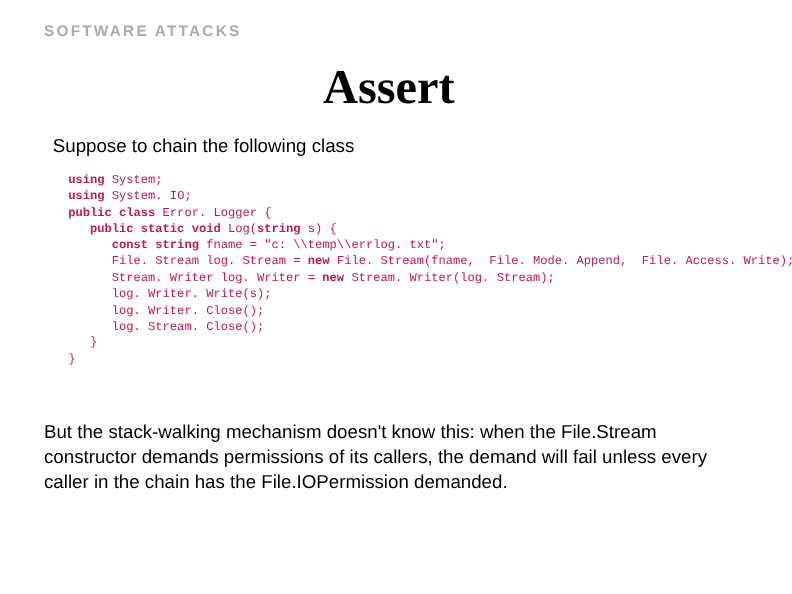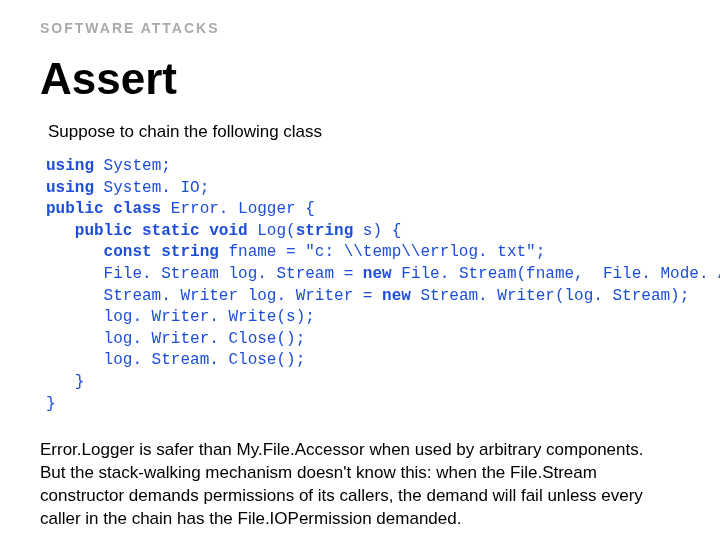--- a/index.html
+++ b/index.html
@@ -21,38 +21,39 @@
   }
   .header {
     font-family: "Arial Black", "Impact", sans-serif;
     font-size: 14px;
     letter-spacing: 2px;
     color: #aaa;
     font-weight: 600;
     text-transform: uppercase;
   }
   .title {
-    font-family: Liberation Sans, sans-serif;
+    text-align: center;
+    font-family: Liberation Serif, serif;
     font-size: 44px;
     font-weight: bold;
     margin: 18px 0 18px 0;
   }
   .intro {
     font-family: "Trebuchet MS", sans-serif;
     font-size: 17px;
     margin-left: 8px;
     margin-bottom: 14px;
   }
   .code {
     font-family: "Courier New", monospace;
-    font-size: 16px;
+    font-size: 11px;
     line-height: 1.35;
     white-space: pre;
-    margin-left: 6px;
-    color: #1d4ed8;
+    margin-left: 22px;
+    color: #be185d;
   }
   .code .kw { font-weight: bold; }
   .outro {
     font-family: "Trebuchet MS", sans-serif;
     font-size: 17px;
     line-height: 1.35;
     margin-top: 24px;
   }
 </style>
 </head>
@@ -62,17 +63,17 @@
 
   <div class="header">SOFTWARE ATTACKS</div>
 
   <div class="title">Assert</div>
 
   <div class="intro">Suppose to chain the following class</div>
 
   <div class="code" id="code-block"><div><span class="kw">using</span><span> System;</span></div><div><span class="kw">using</span><span> System. IO;</span></div><div><span class="kw">public class</span><span> Error. Logger {</span></div><div><span class="kw">   public static void</span><span> Log(</span><span class="kw">string</span><span> s) {</span></div><div><span class="kw">      const string</span><span> fname = "c: \\temp\\errlog. txt";</span></div><div><span>      File. Stream log. Stream = </span><span class="kw">new</span><span> File. Stream(fname,  File. Mode. Append,  File. Access. Write);</span></div><div><span>      Stream. Writer log. Writer = </span><span class="kw">new</span><span> Stream. Writer(log. Stream);</span></div><div><span>      log. Writer. Write(s);</span></div><div><span>      log. Writer. Close();</span></div><div><span>      log. Stream. Close();</span></div><div><span>   }</span></div><div><span>}</span></div></div>
 
   <div class="outro">
-    <span>Error.Logger is safer than My.File.Accessor when used by arbitrary components.</span><br>
+    <br>
     <span>But the stack-walking mechanism doesn't know this: when the File.Stream constructor demands permissions of its callers, the demand will fail unless every caller in the chain has the File.IOPermission demanded.</span>
   </div>
 
 </div>
 
 </body></html>

